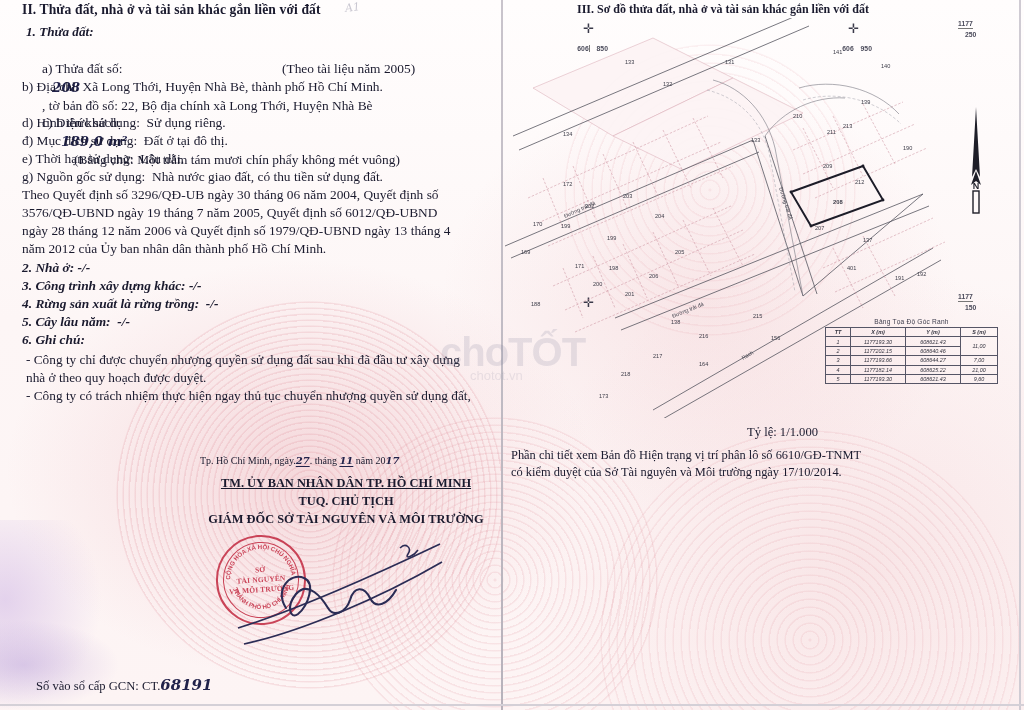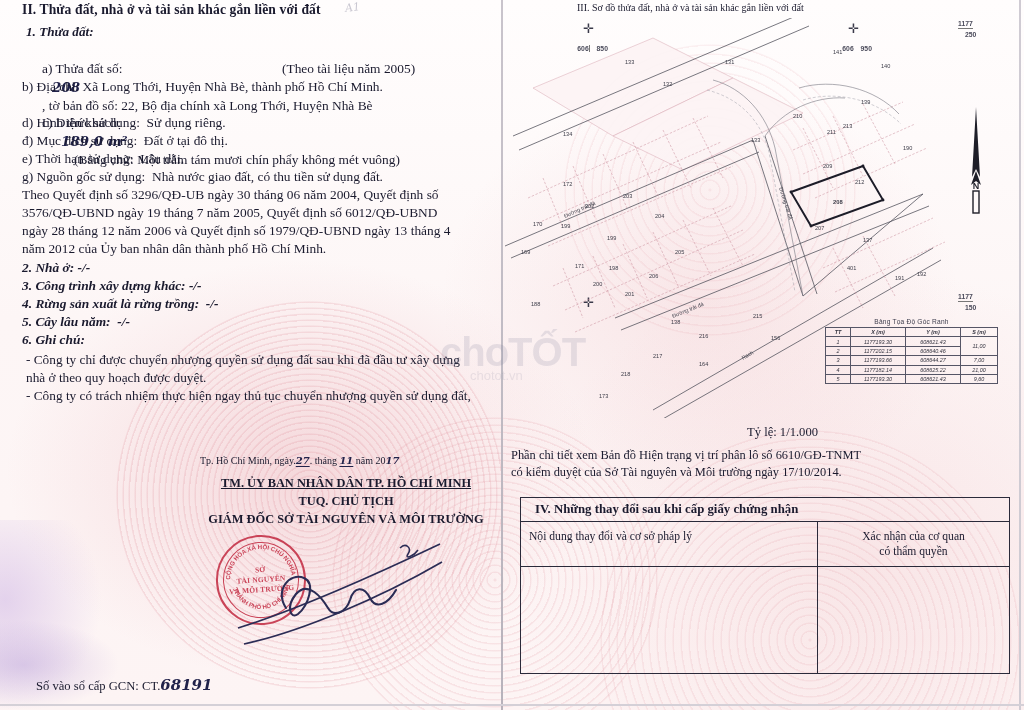--- a/index.html
+++ b/index.html
@@ -133,21 +133,21 @@
 
   .signature-svg { position: absolute; left: 230px; top: 520px; }
   .gcn {
     position: absolute; left: 36px; top: 676px; font-size: 12.6px;
   }
 
   
   .right-col { position: absolute; left: 503px; top: 0; width: 521px; height: 710px; }
   .sec-head-r {
     position: absolute; left: 74px; top: 2px; width: 440px;
-    font-weight: normal; font-size: 10px;
+    font-weight: bold; font-size: 12px;
   }
   .map-wrap { position: absolute; left: 0; top: 18px; width: 521px; height: 400px; }
   .coord-lbl {
     position: absolute; font-family: "Liberation Sans", sans-serif;
     font-size: 6.8px; color: #4a4a5a; white-space: pre; font-weight: bold;
   }
   .tick { position: absolute; color: #3a3a4a; font-size: 13px; line-height: 1; }
 
   .scale-lbl {
     position: absolute; left: 244px; top: 425px; font-size: 12.6px;
@@ -488,36 +488,18 @@
             <td class="s">9,60</td>
           </tr>
         </tbody>
       </table>
     </div>
 
     <div class="scale-lbl">Tỷ lệ: 1/1.000</div>
     <div class="map-note" style="top:447px">Phần chi tiết xem Bản đồ Hiện trạng vị trí phân lô số 6610/GĐ-TNMT</div>
     <div class="map-note" style="top:464px">có kiểm duyệt của Sở Tài nguyên và Môi trường ngày 17/10/2014.</div>
 
-    <div class="sec4">
-      <div class="sec4-title">IV. Những thay đổi sau khi cấp giấy chứng nhận</div>
-      <table class="sec4-table">
-        <tbody>
-            <tr>
-          <td>Nội dung thay đổi và cơ sở pháp lý</td>
-          <td class="c">
-            <div>Xác nhận của cơ quan</div>
-            <div>có thẩm quyền</div>
-          </td>
-        </tr>
-        <tr>
-          <td class="body"></td>
-          <td class="body c"></td>
-        </tr>
-      </tbody>
-        </table>
-    </div>
   </div>
 
   <div class="wm">choTỐT</div>
   <div class="wm-sub">chotot.vn</div>
 
 </div>
 
 </body></html>

